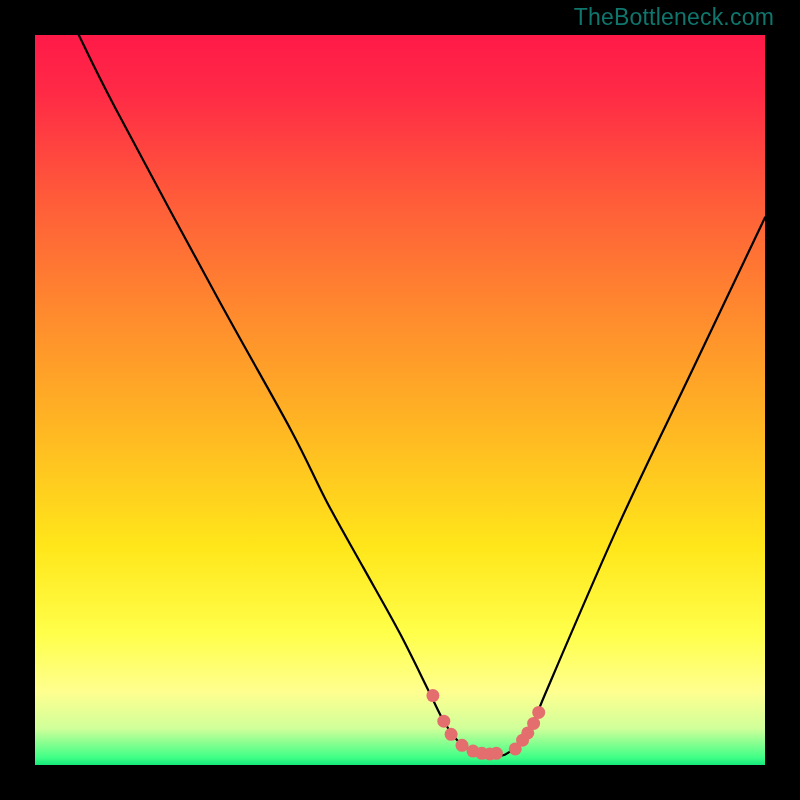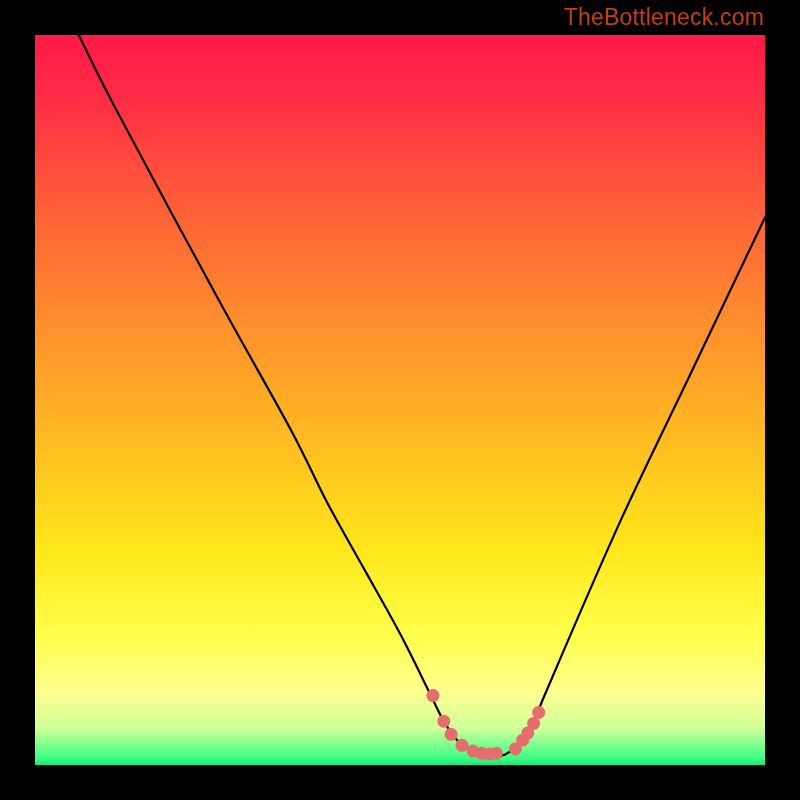--- a/index.html
+++ b/index.html
@@ -43,25 +43,25 @@
   .plot svg {
     position: absolute;
     top: 0;
     left: 0;
     width: 730px;
     height: 730px;
   }
   .watermark {
     position: absolute;
     top: 4px;
-    right: 36px;
+    right: 26px;
     font-family: Arial, Helvetica, sans-serif;
     font-size: 23px;
     font-weight: 400;
-    color: #c2410c;
+    color: #0f766e;
     letter-spacing: 0.2px;
   }
 </style>
 </head>
 <body>
 
 <div class="frame">
   <div class="watermark">TheBottleneck.com</div>
 
   <div class="plot">

